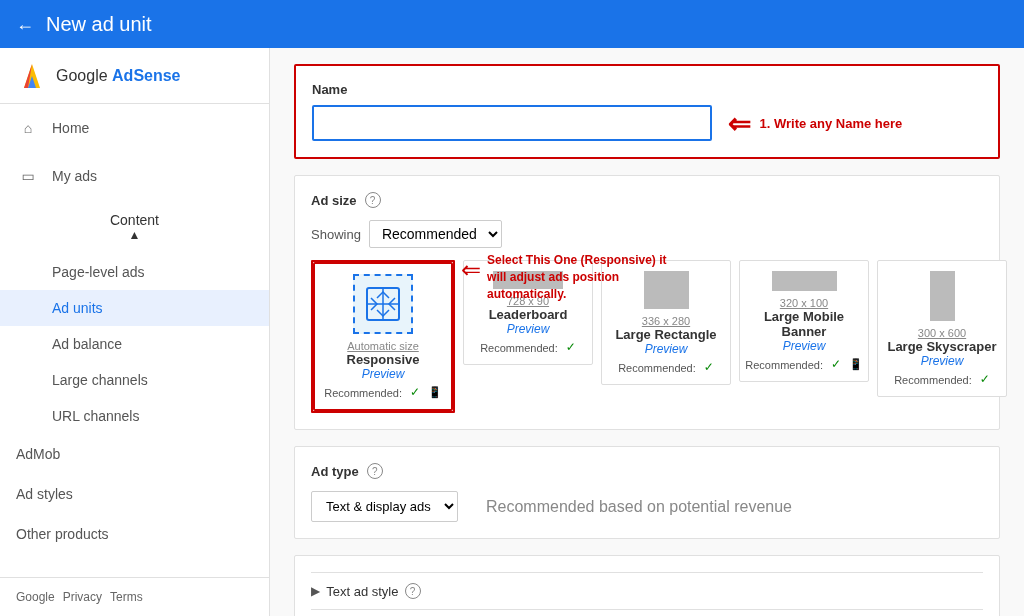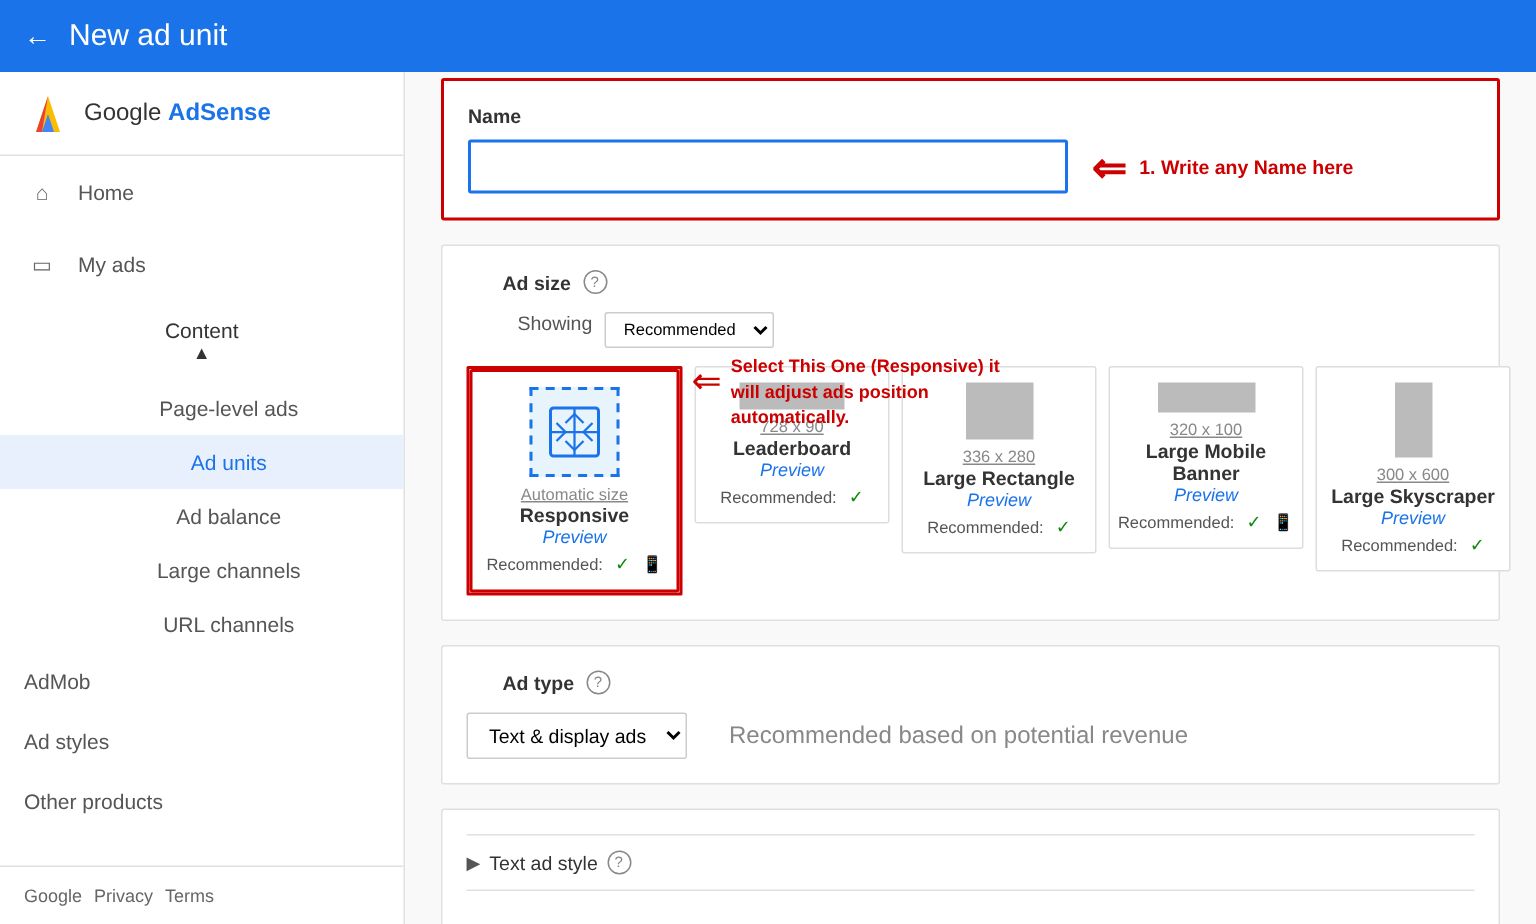--- a/index.html
+++ b/index.html
@@ -7,54 +7,54 @@
 
     
     .header { background: #1a73e8; color: #fff; display: flex; align-items: center; padding: 0 16px; height: 48px; flex-shrink: 0; }
     .header-back { font-size: 18px; margin-right: 12px; cursor: pointer; color: #fff; }
     .header-title { font-size: 20px; font-weight: 400; color: #fff; }
 
     
     .layout { display: flex; flex: 1; overflow: hidden; }
 
     
-    .sidebar { width: 270px; background: #fff; border-right: 1px solid #e0e0e0; display: flex; flex-direction: column; overflow-y: auto; flex-shrink: 0; text-align: center; }
+    .sidebar { width: 270px; background: #fff; border-right: 1px solid #e0e0e0; display: flex; flex-direction: column; overflow-y: auto; flex-shrink: 0; }
     .logo-area { display: flex; align-items: center; padding: 12px 16px; border-bottom: 1px solid #e0e0e0; height: 56px; }
     .logo-icon { width: 32px; height: 32px; margin-right: 8px; flex-shrink: 0; }
 
     .nav-item { display: flex; align-items: center; padding: 12px 16px; cursor: pointer; color: #555; font-size: 14px; }
     .nav-item .nav-icon { width: 24px; height: 24px; margin-right: 12px; display: flex; align-items: center; justify-content: center; color: #666; flex-shrink: 0; }
 
     .nav-section { padding: 12px 4px; font-size: 14px; color: #333; display: flex; align-items: center; justify-content: space-between; cursor: pointer; flex-direction: column; }
     .nav-section .chevron { font-size: 12px; }
 
     .nav-sub-item { padding: 10px 16px 10px 52px; font-size: 14px; color: #555; cursor: pointer; }
     .nav-sub-item.active { color: #1a73e8; background: #e8f0fe; }
 
     .sidebar-footer { margin-top: auto; padding: 12px 16px; font-size: 12px; color: #666; display: flex; gap: 8px; border-top: 1px solid #e0e0e0; }
     .sidebar-footer span { cursor: pointer; }
 
     
-    .main { flex: 1; overflow-y: auto; padding: 4px 24px; background: #f9f9f9; position: relative; }
+    .main { flex: 1; overflow-y: auto; padding: 16px 24px; background: #f9f9f9; position: relative; }
 
     .form-section { background: #fff; border: 1px solid #e0e0e0; border-radius: 2px; padding: 16px; margin-bottom: 16px; }
 
     .field-label { font-size: 13px; font-weight: 600; color: #333; margin-bottom: 8px; }
     .name-input-wrapper { position: relative; display: flex; align-items: center; gap: 16px; }
     .name-input { width: 400px; height: 36px; border: 2px solid #1a73e8; padding: 0 8px; font-size: 14px; outline: none; border-radius: 2px; }
 
     .annotation-arrow { color: #cc0000; font-size: 13px; font-weight: 600; display: flex; align-items: center; gap: 8px; }
 
     .section-header { display: flex; align-items: center; gap: 8px; margin-bottom: 12px; }
-    .section-title { font-size: 13px; font-weight: 600; color: #333; margin-left: 24px; }
+    .section-title { font-size: 13px; font-weight: 600; color: #333; }
     .help-icon { display: inline-flex; align-items: center; justify-content: center; width: 16px; height: 16px; border-radius: 50%; border: 1px solid #888; color: #888; font-size: 10px; cursor: pointer; }
 
     
-    .filter-bar { display: flex; gap: 8px; margin-bottom: 12px; font-size: 13px; color: #555; margin-left: 34px; }
-    .filter-select { border: 1px solid #ccc; padding: 4px 8px; font-size: 11px; cursor: pointer; border-radius: 2px; background: #fff; }
+    .filter-bar { display: flex; align-items: center; gap: 8px; margin-bottom: 12px; font-size: 13px; color: #555; }
+    .filter-select { border: 1px solid #ccc; padding: 4px 8px; font-size: 14px; cursor: pointer; border-radius: 2px; background: #fff; }
     .ad-size-card { border: 1px solid #ddd; border-radius: 2px; padding: 10px 8px; width: 140px; min-width: 130px; display: flex; flex-direction: column; align-items: center; cursor: pointer; background: #fff; position: relative; }
     .ad-size-card.selected { border: 2px solid #cc0000; background: #fff; }
     .ad-size-card .ad-preview-box { width: 60px; height: 60px; background: #e8f4fb; border: 2px dashed #1a73e8; display: flex; align-items: center; justify-content: center; margin-bottom: 6px; }
     .ad-size-card .ad-preview-box svg { width: 40px; height: 40px; }
     .ad-size-label { font-size: 11px; color: #888; text-align: center; text-decoration: underline; }
     .ad-size-name { font-size: 13px; font-weight: 600; color: #333; text-align: center; }
     .ad-size-preview { font-size: 12px; color: #1a73e8; cursor: pointer; font-style: italic; }
     .ad-recommended { font-size: 11px; color: #555; display: flex; align-items: flex-end; gap: 8px; margin-top: 4px; }
     .check-green { color: #0a8a0a; font-size: 12px; }
     .mobile-icon { font-size: 11px; color: #555; }

